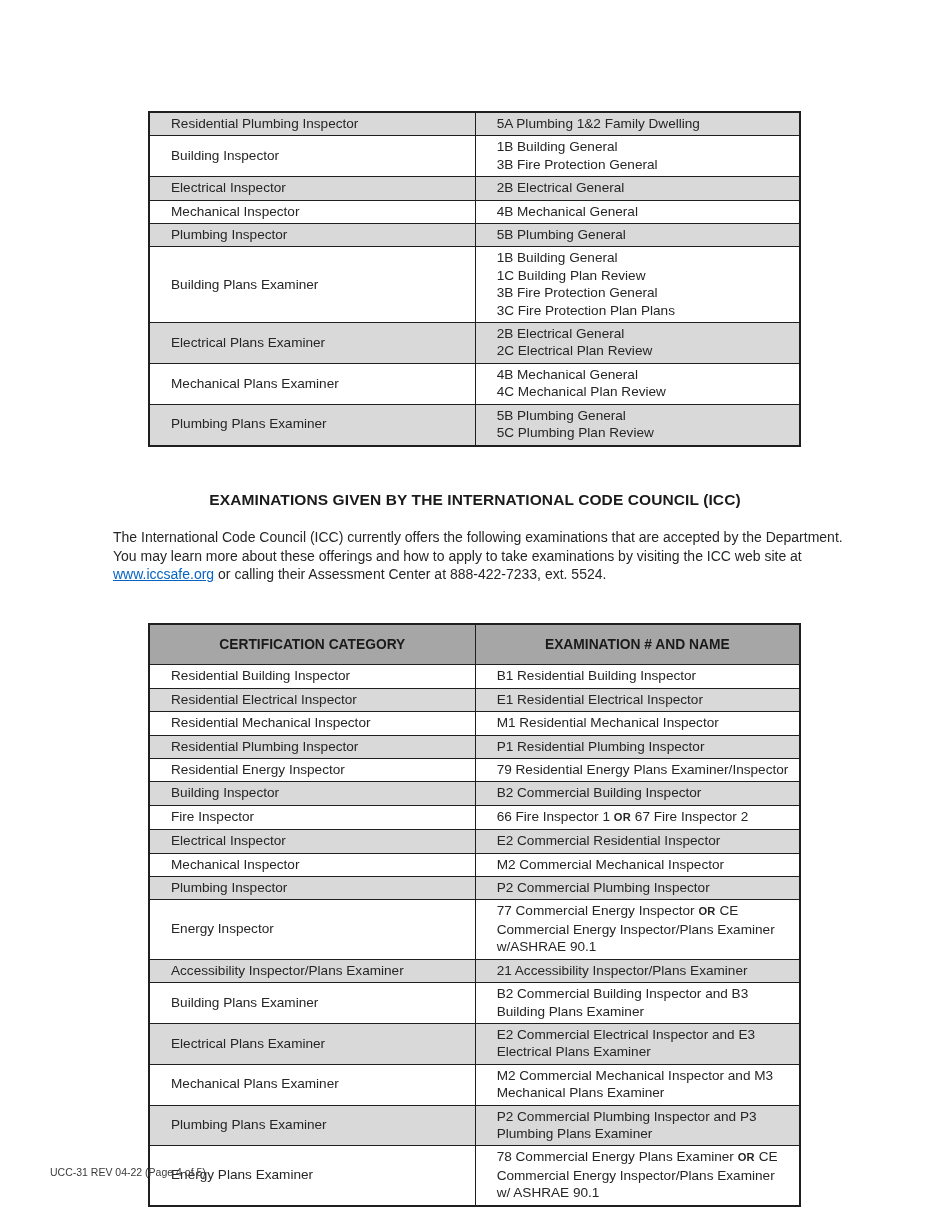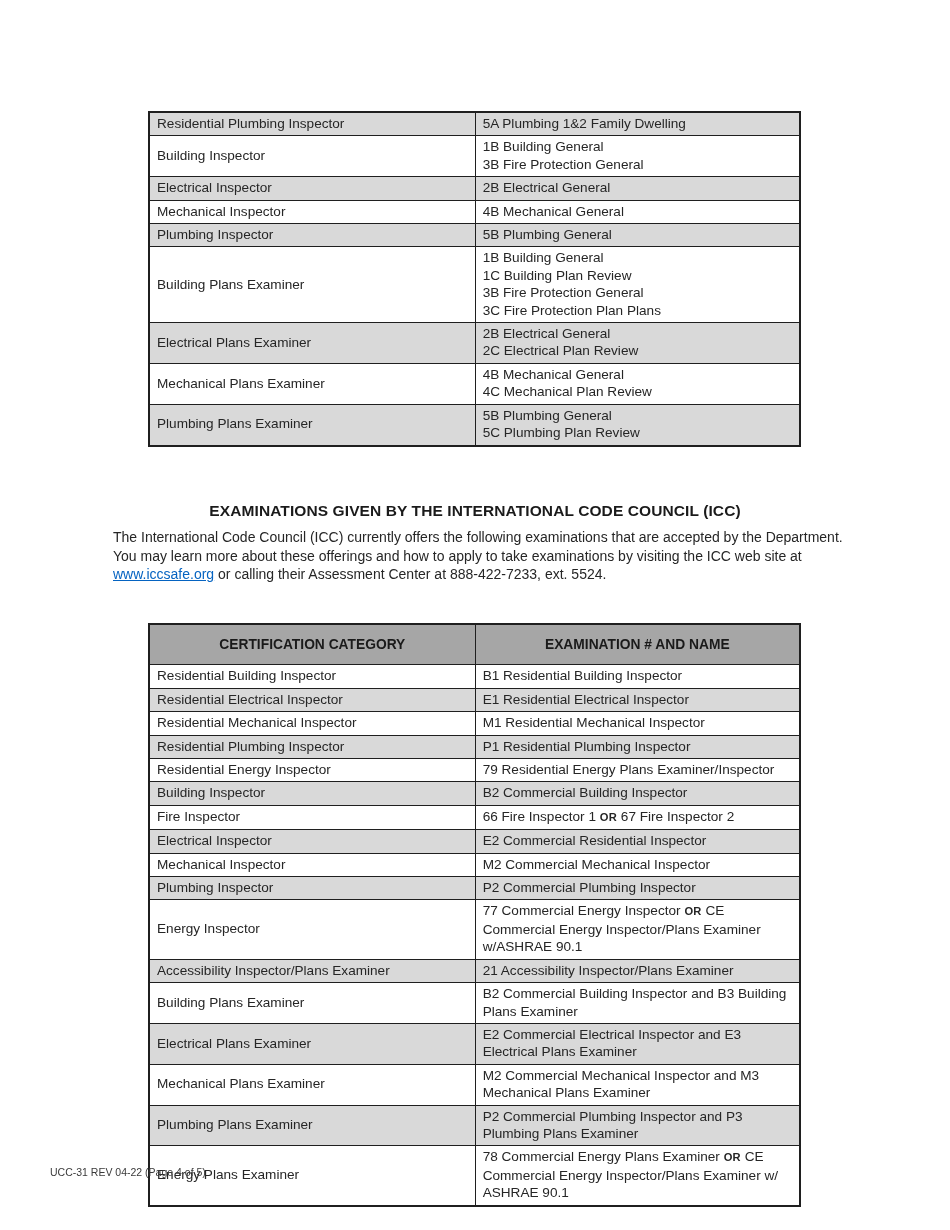--- a/index.html
+++ b/index.html
@@ -20,21 +20,21 @@
     line-height:17.4px;
     color:#262626;
   }
   .doc-table,
   .doc-table td,
   .doc-table th{
     border:1px solid #1f1f1f;
   }
   .doc-table{border-width:2px;}
   .doc-table td{
-    padding:2px 7px 3px 7px;
+    padding:2px 7px 3px 21px;
     vertical-align:middle;
     background:#ffffff;
   }
   .doc-table th{
     background:#a6a6a6;
     font-weight:bold;
     text-align:center;
     padding:11px 6px;
     font-size:13.8px;
     color:#1a1a1a;
@@ -44,21 +44,21 @@
   .or-token{
     font-weight:bold;
     font-size:0.82em;
     letter-spacing:0.3px;
   }
   
   .upper-table-wrap{position:absolute;left:148px;top:111px;}
   .icc-table-wrap{position:absolute;left:148px;top:623px;}
   .section-heading{
     position:absolute;
-    left:0;top:502px;width:950px;
+    left:0;top:491px;width:950px;
     text-align:center;
     font-size:15.5px;
     font-weight:bold;
     color:#1a1a1a;
     letter-spacing:0.1px;
   }
   .intro{
     position:absolute;
     left:113px;top:528px;width:745px;
     font-size:14px;

